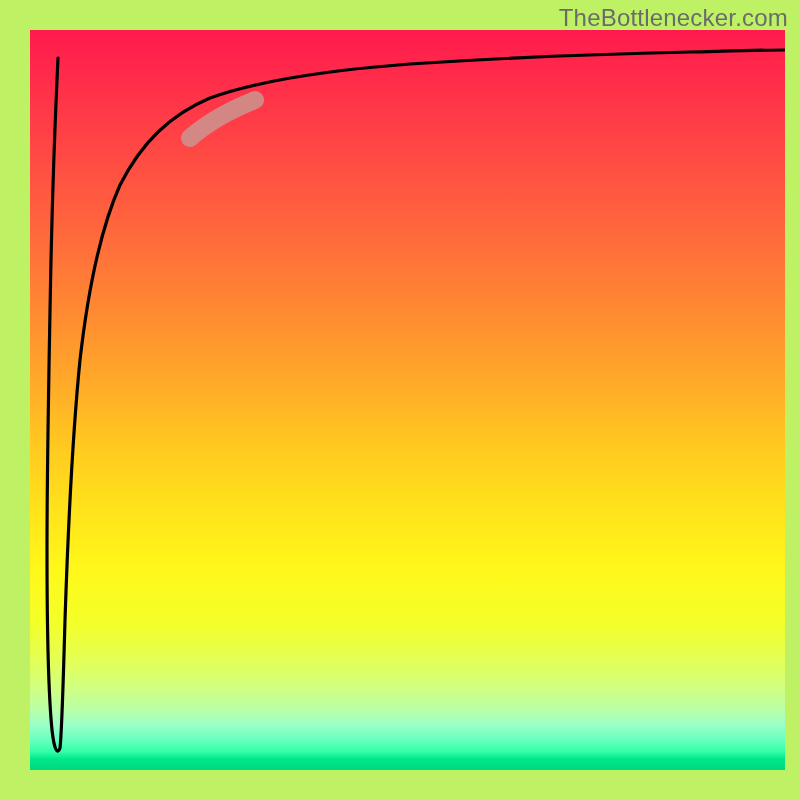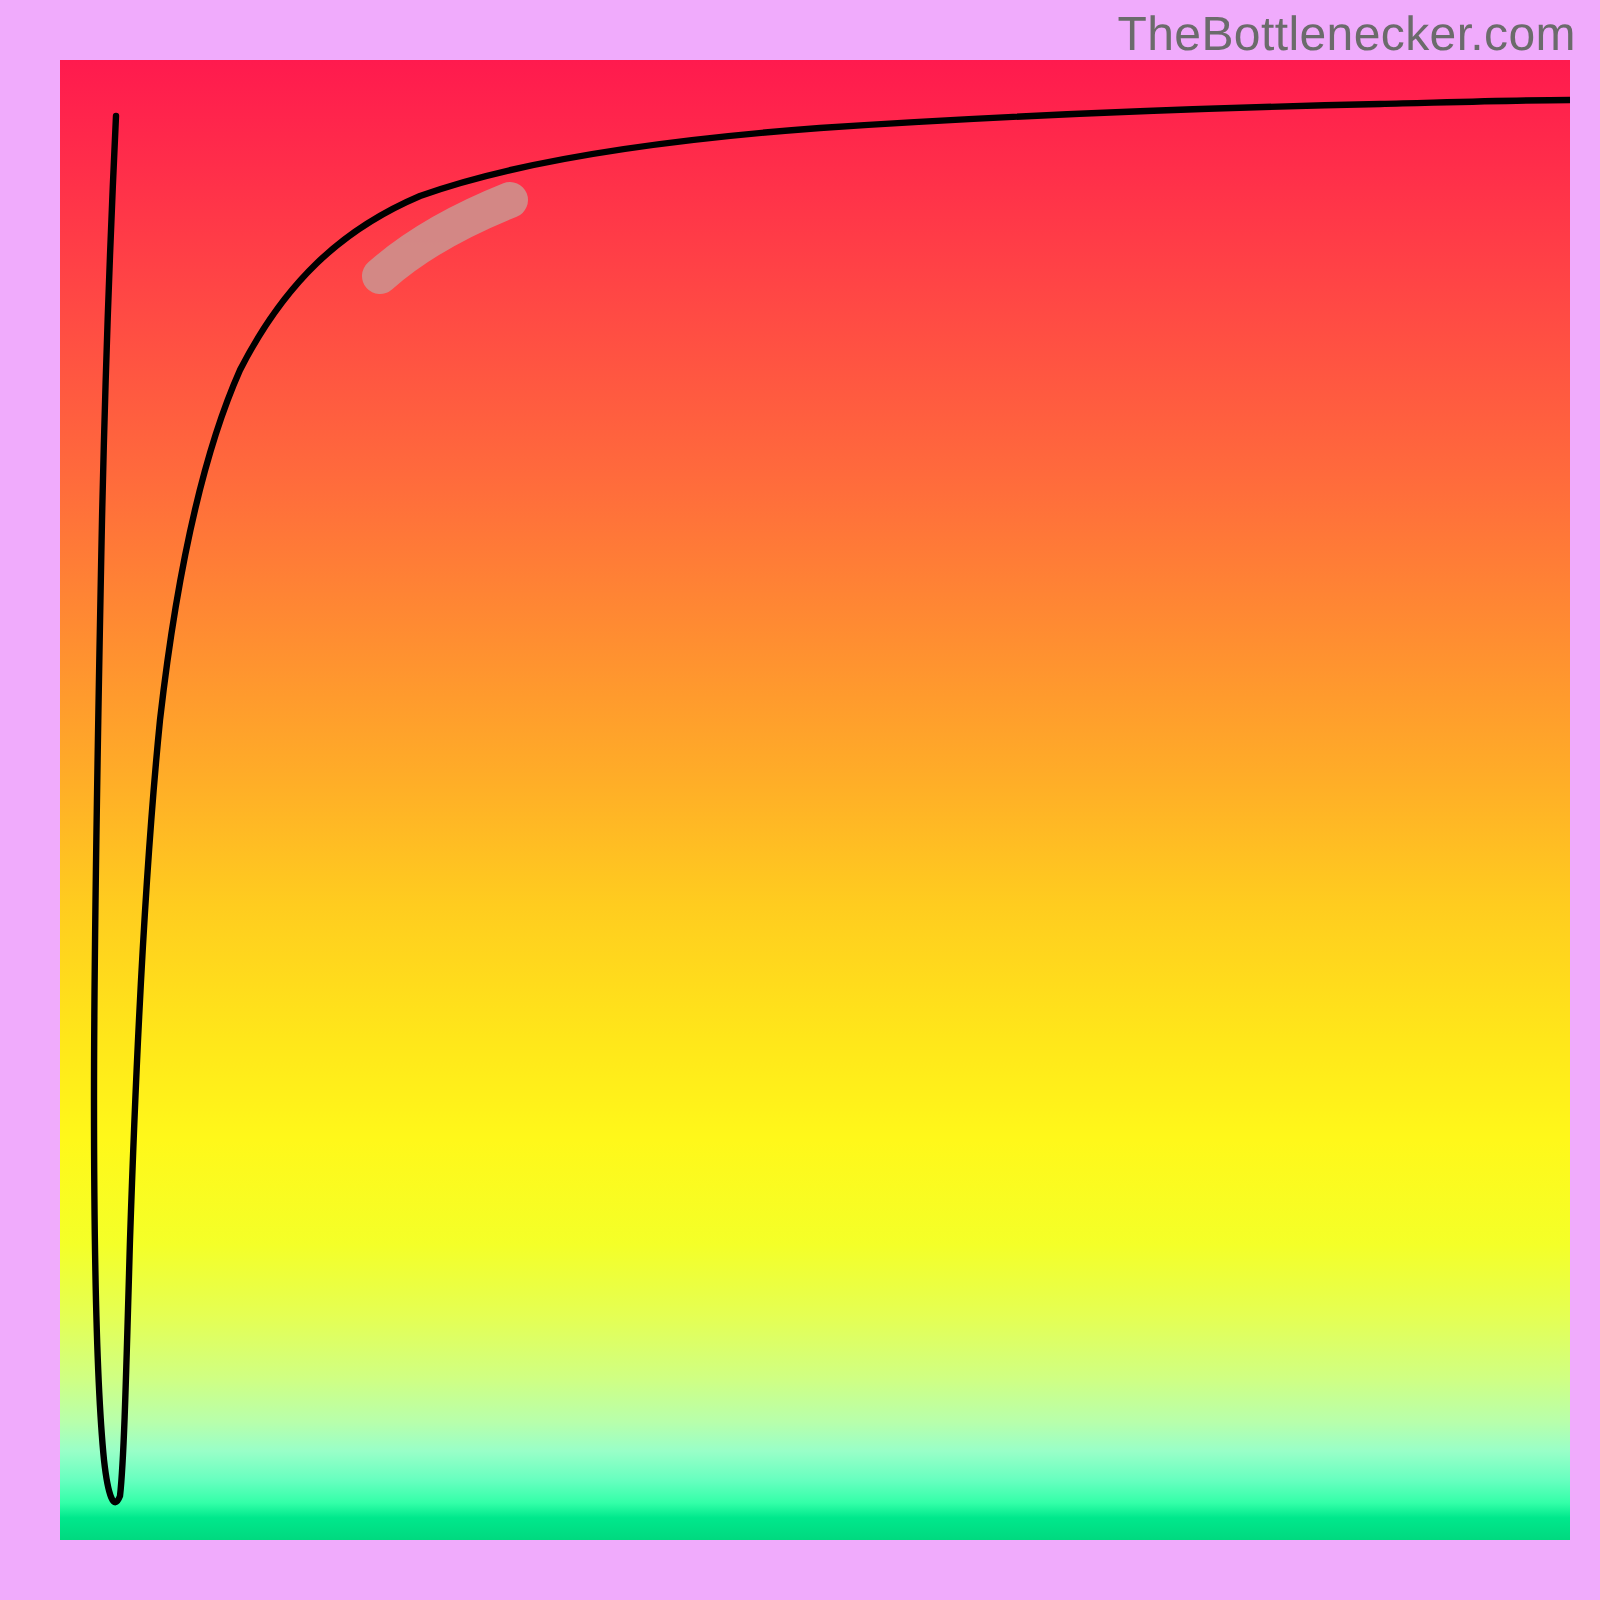--- a/index.html
+++ b/index.html
@@ -8,21 +8,21 @@
     width: 800px;
     height: 800px;
     background: #000;
     overflow: hidden;
     font-family: Arial, Helvetica, sans-serif;
   }
   .frame {
     position: relative;
     width: 800px;
     height: 800px;
-    background: #f0abfc;
+    background: #bef264;
   }
   .plot-area {
     position: absolute;
     left: 30px;
     top: 30px;
     width: 755px;
     height: 740px;
     background: linear-gradient(
       to bottom,
       #ff1a4e 0%,

